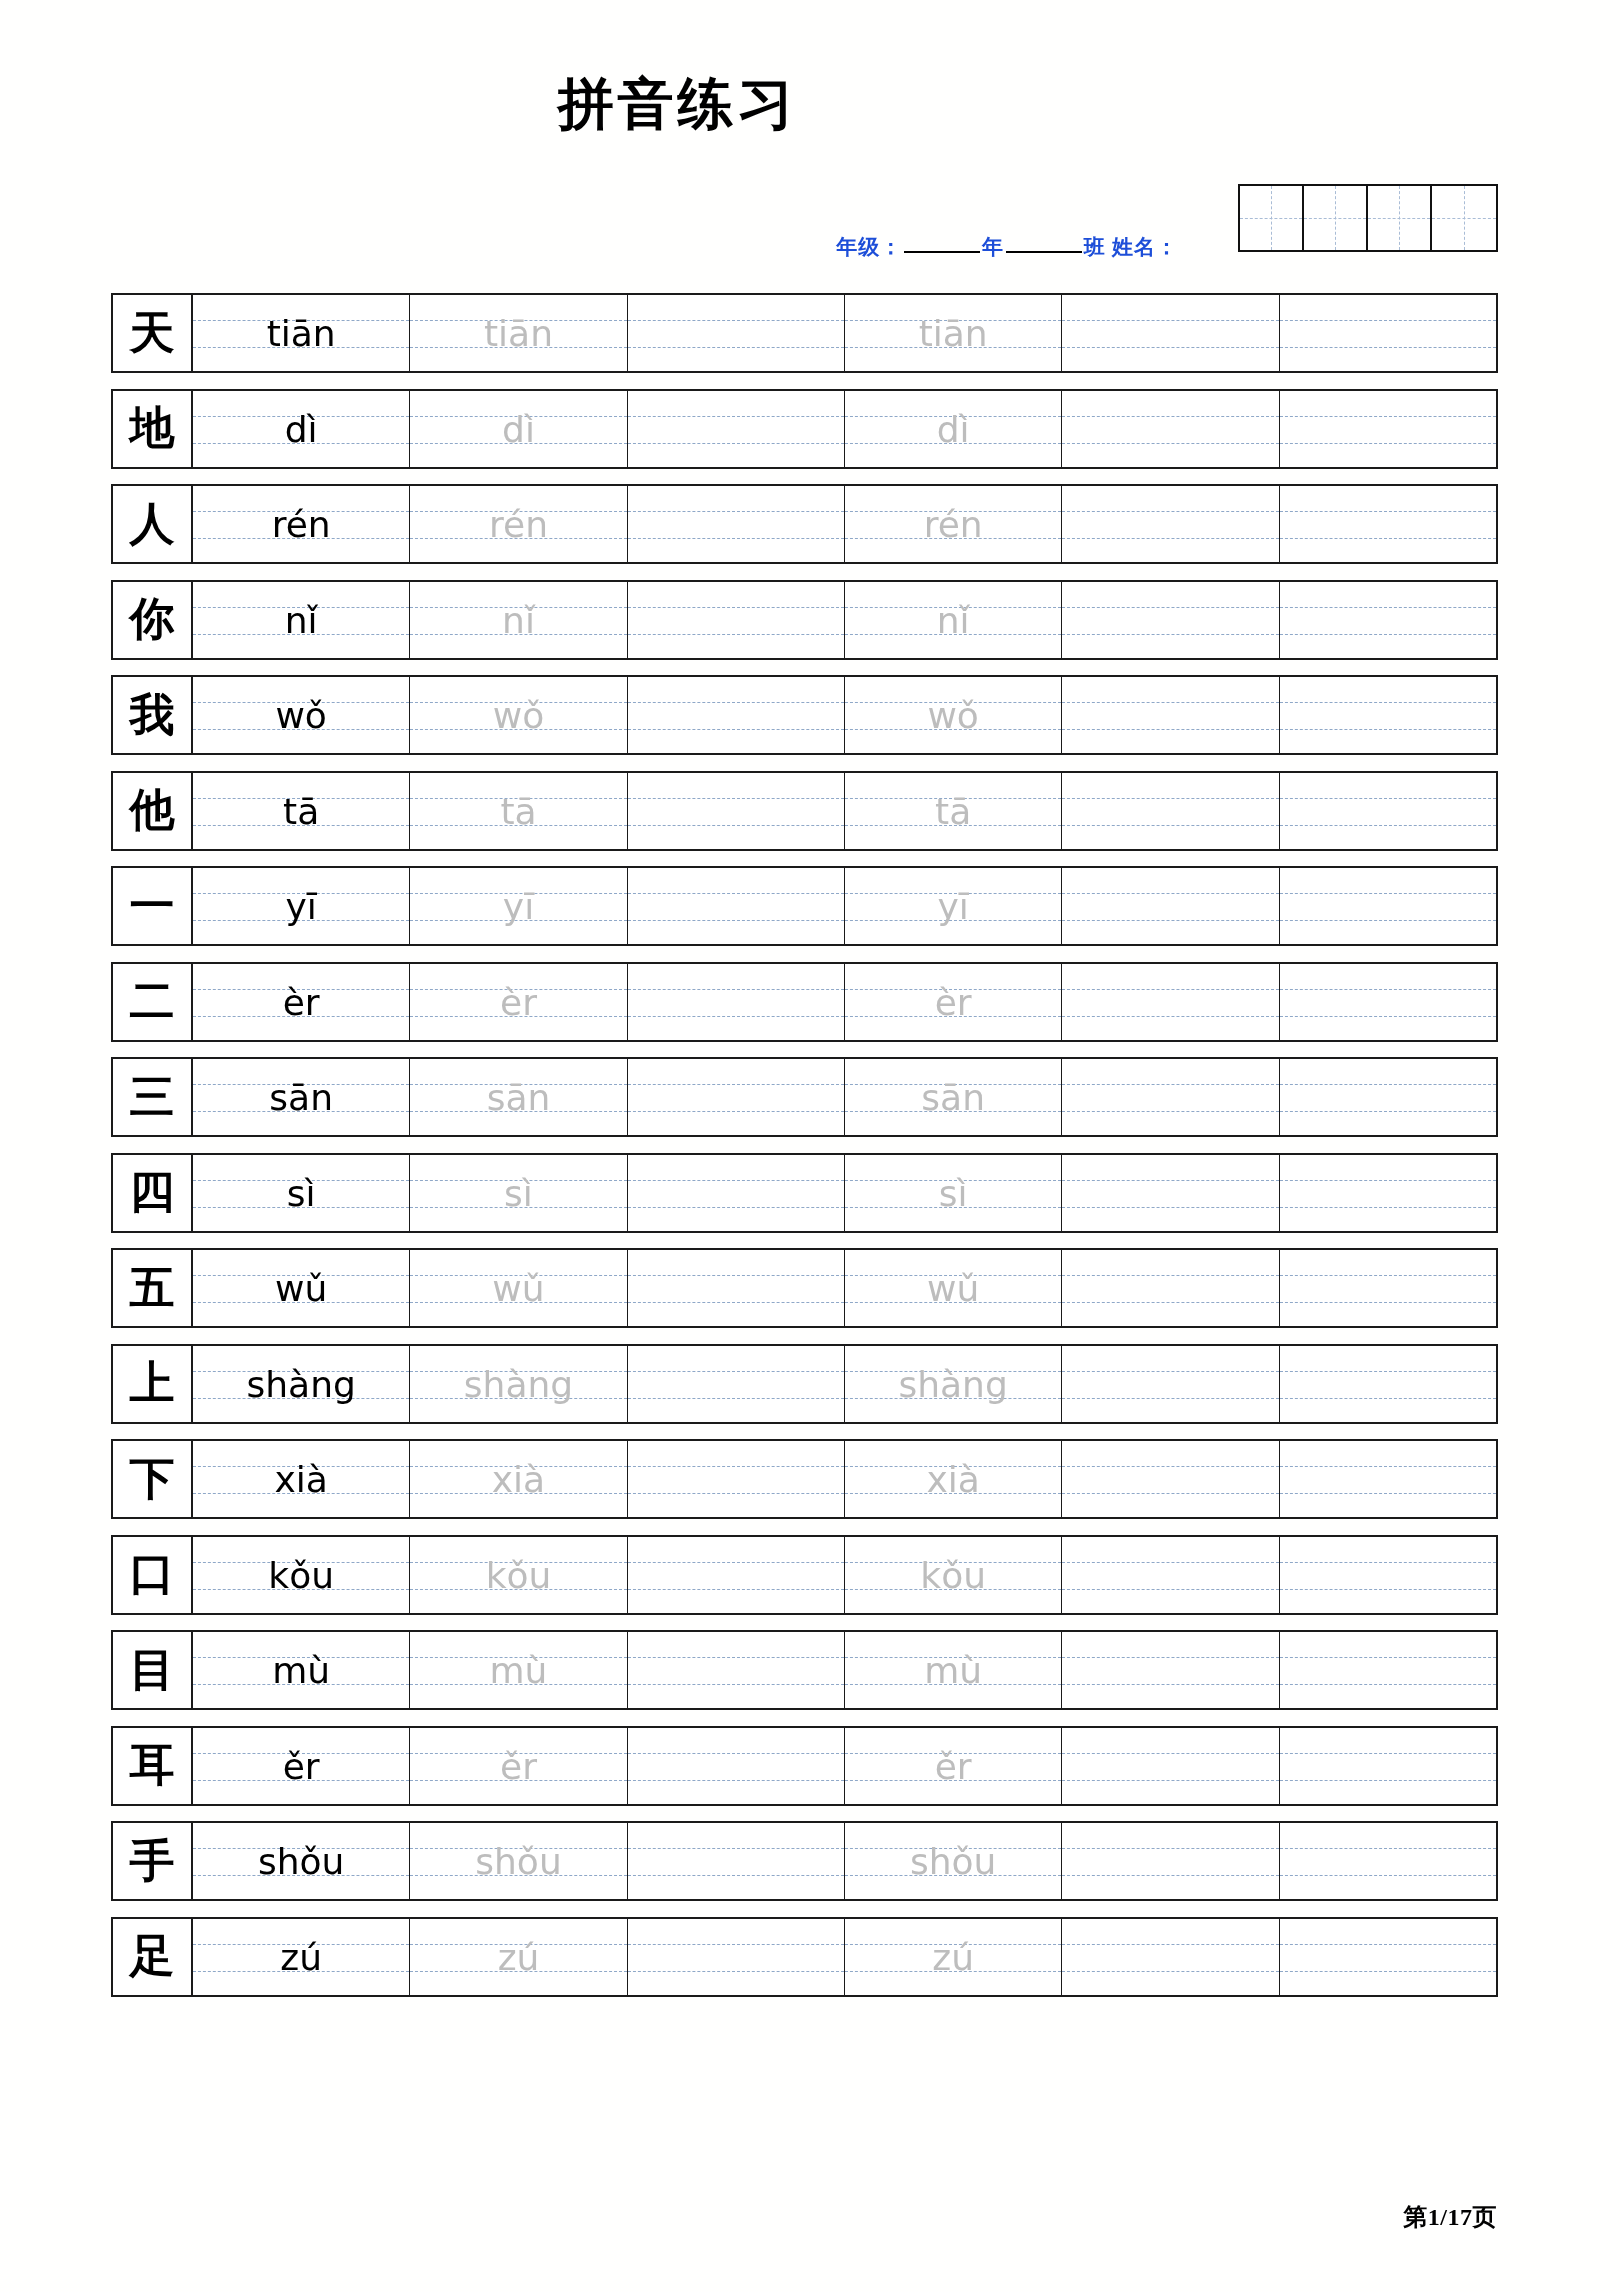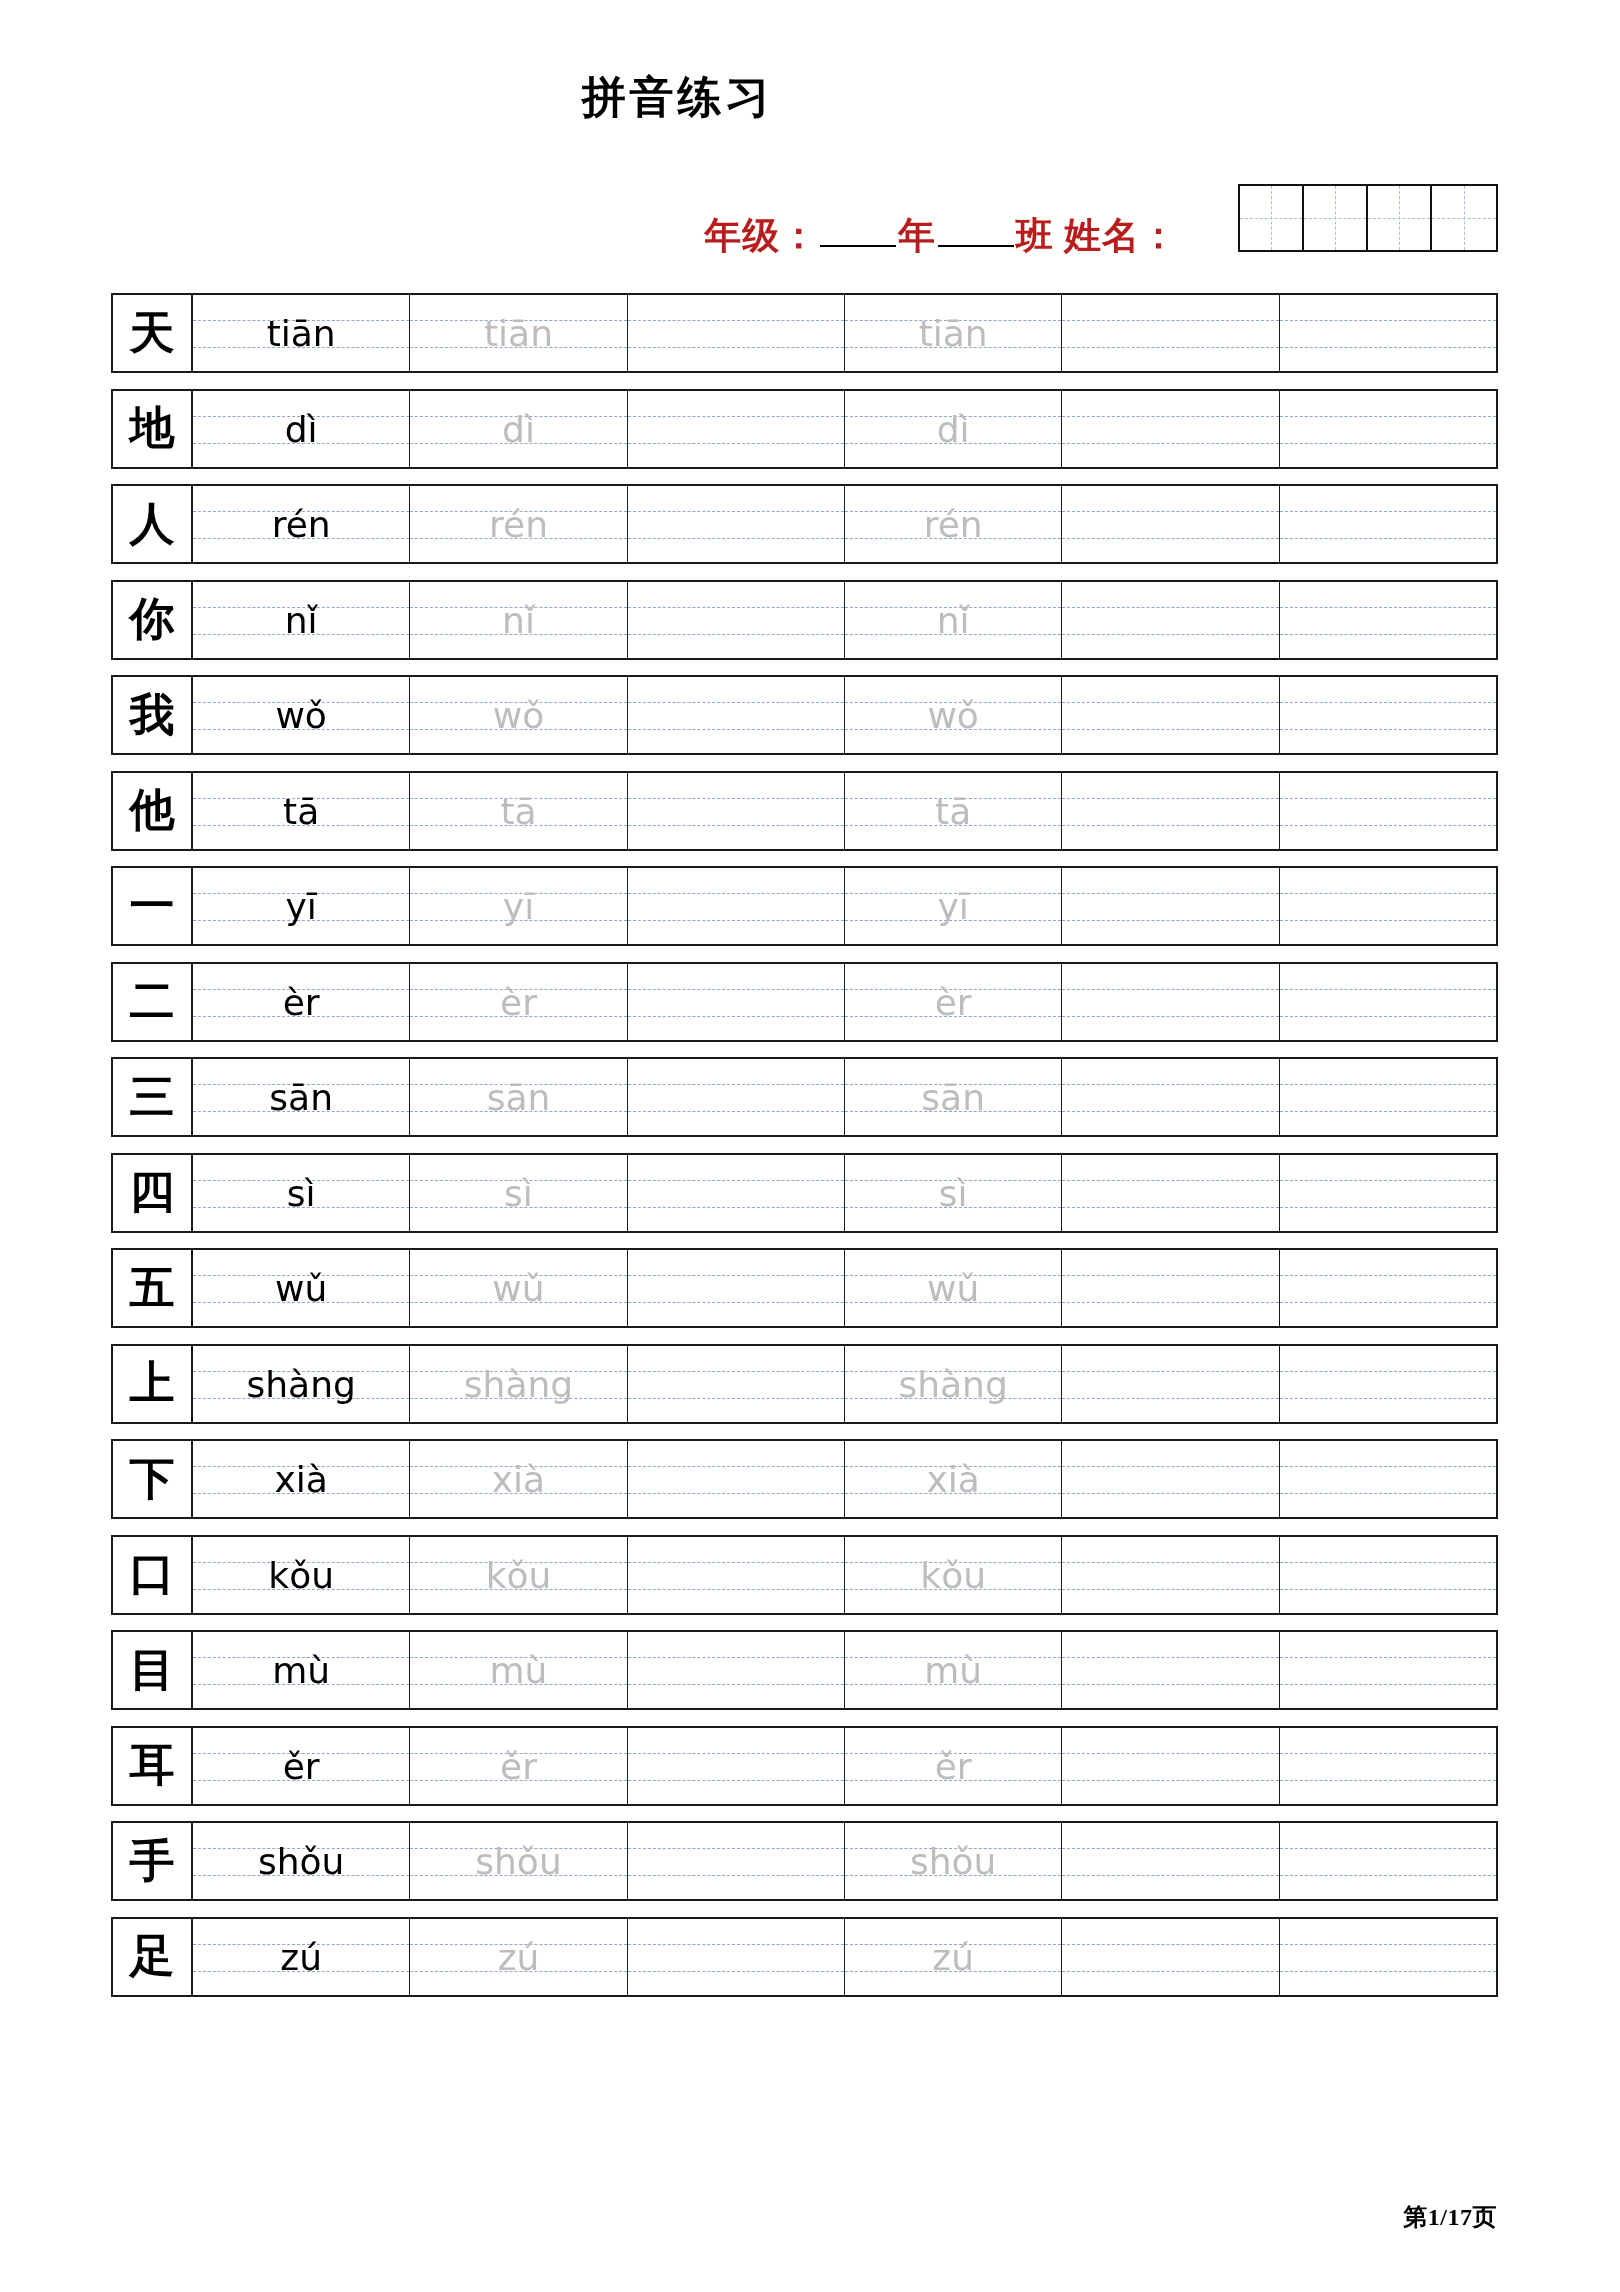--- a/index.html
+++ b/index.html
@@ -22,43 +22,43 @@
   }
 
   
   .title {
     position: absolute;
     top: 76px;
     left: 0;
     width: 1355px;
     text-align: center;
     font-family: "Liberation Serif", "DejaVu Serif", serif;
-    font-size: 44px;
+    font-size: 56px;
     font-weight: 700;
     letter-spacing: 3.9px;
     color: #000;
     line-height: 1;
   }
 
   
   .header-row {
     position: absolute;
     top: 182px;
     left: 111px;
     width: 1387px;
     height: 93px;
   }
   .header-fields {
     position: absolute;
     right: 320px;
     bottom: 13.6px;
     font-family: "Liberation Serif", "DejaVu Serif", serif;
-    font-size: 37px;
+    font-size: 21px;
     font-weight: 700;
-    color: #b91c1c;
+    color: #1d4ed8;
     white-space: nowrap;
     letter-spacing: 1px;
   }
   .blank-line {
     display: inline-block;
     width: 76px;
     border-bottom: 2.9px solid #000;
     height: 1px;
     vertical-align: 1.9px;
     margin: 0 1.9px;

